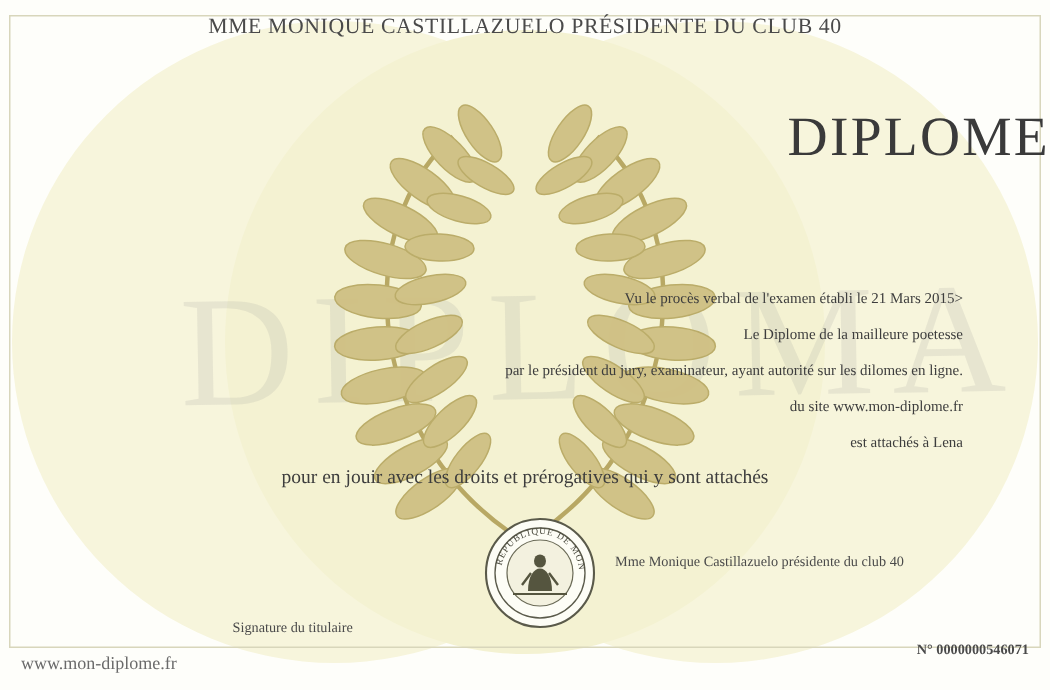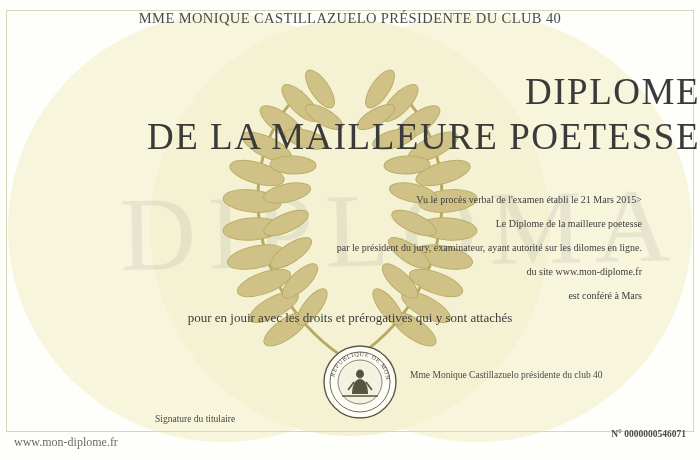--- a/index.html
+++ b/index.html
@@ -173,29 +173,28 @@
           <ellipse cx="186" cy="62" rx="21" ry="8" transform="rotate(-30 186 62)"></ellipse>
         </g>
       </g>
     </svg>
   </div>
 
   <div class="topline">Mme Monique Castillazuelo présidente du club 40</div>
 
   <div class="title">
     <div class="l1">DIPLOME</div>
-    <div class="l2">DE LA MAILLEURE POETESSE</div>
   </div>
 
   <div class="body-text">
     <div>Vu le procès verbal de l'examen établi le 21 Mars 2015&gt;</div>
     <div>Le Diplome de la mailleure poetesse</div>
     <div>par le président du jury, examinateur, ayant autorité sur les dilomes en ligne.</div>
     <div>du site www.mon-diplome.fr</div>
-    <div>est conféré à Mars</div>
+    <div>est attachés à Lena</div>
   </div>
 
   <div class="purpose">pour en jouir avec les droits et prérogatives qui y sont attachés</div>
 
   <div class="sig-left">Signature du titulaire</div>
   <div class="sig-right">Mme Monique Castillazuelo présidente du club 40</div>
 
   <div class="seal">
     <svg viewBox="0 0 76 76" width="76" height="76" aria-hidden="true">
       <circle cx="38" cy="38" r="36" fill="#fdfdf6" stroke="#5a5a4a" stroke-width="1.4"></circle>

